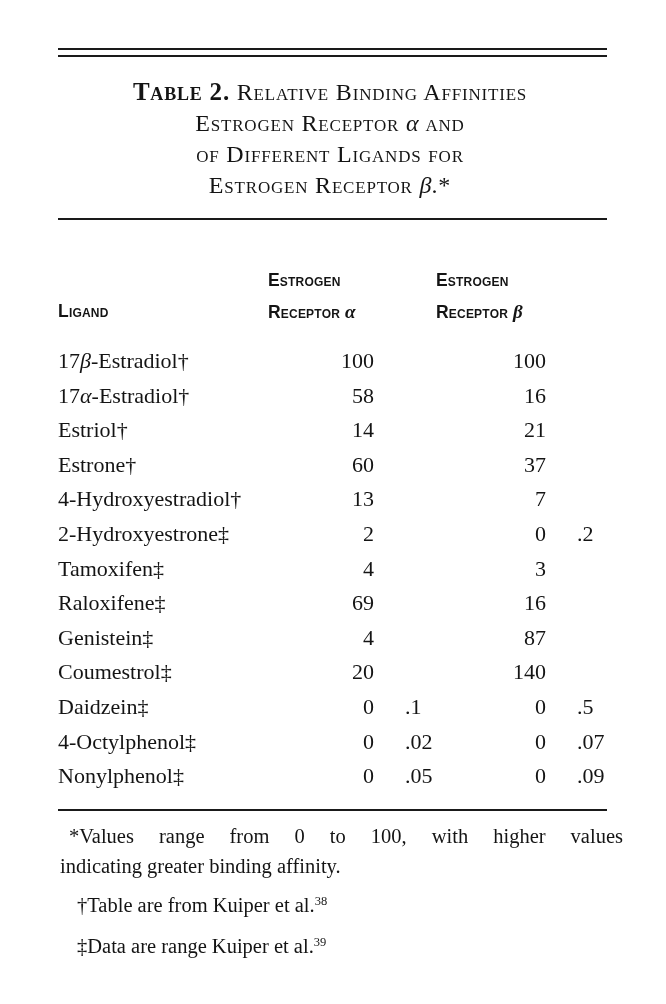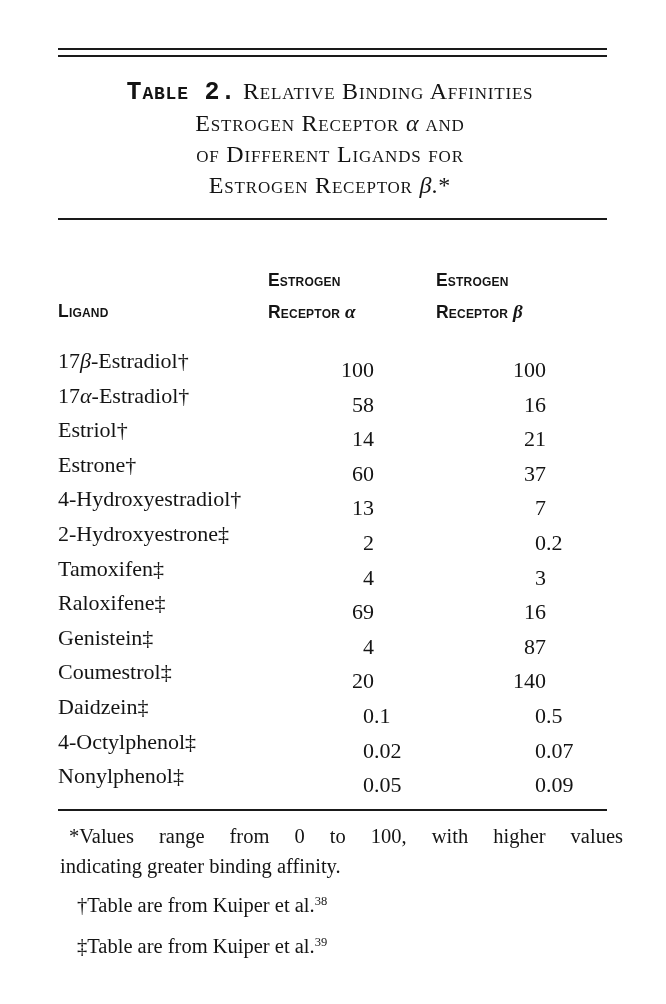--- a/index.html
+++ b/index.html
@@ -29,21 +29,21 @@
 
   
   .title {
     position: absolute; left: 0; top: 76px; width: 660px;
     text-align: center;
     font-size: 24px; line-height: 31px;
     font-variant: small-caps;
     letter-spacing: 0.8px;
   }
   .t-label {
-    font-family: Liberation Mono, monospace;
+    font-family: Liberation Serif, serif;
     font-weight: 700;
     font-size: 25px;
   }
   .gk { font-variant: normal; font-style: italic; letter-spacing: 0; }
 
   
   .thead {
     font-family: "Liberation Sans", sans-serif;
     font-weight: 700;
     font-size: 17.5px;
@@ -61,21 +61,21 @@
     font-size: 19px;
   }
 
   
   .tbody {
     position: absolute; left: 58px; top: 344px; width: 549px;
     font-size: 22px;
   }
   .trow { position: relative; height: 34.6px; line-height: 34.6px; }
   .ligand { position: absolute; left: 0; top: 0; white-space: nowrap; }
-  .num { position: absolute; top: 9px; display: flex; white-space: nowrap; }
+  .num { position: absolute; top: 0; display: flex; white-space: nowrap; gap: 31px; }
   .num .int { display: block; width: 90px; text-align: right; }
   .num .frac { display: block; width: 50px; text-align: left; }
   .num.alpha { left: 226px; }  
   .num.beta  { left: 398px; }  
 
   
   .footnotes {
     position: absolute; left: 60px; top: 822px; width: 563px;
     font-size: 20.5px; line-height: 29.5px;
   }
@@ -275,17 +275,17 @@
 
   <div class="footnotes">
     <div class="fn star">
       <div class="fn-l1">*Values range from 0 to 100, with higher values</div>
       <div class="fn-l2">indicating greater binding affinity.</div>
     </div>
     <div class="fn dag">
       <span>†Table are from Kuiper et al.</span><sup>38</sup>
     </div>
     <div class="fn ddag">
-      <span>‡Table are from Kuiper et al.</span><sup>39</sup>
+      <span>‡Data are range Kuiper et al.</span><sup>39</sup>
     </div>
   </div>
 
 </div>
 
 </body></html>

